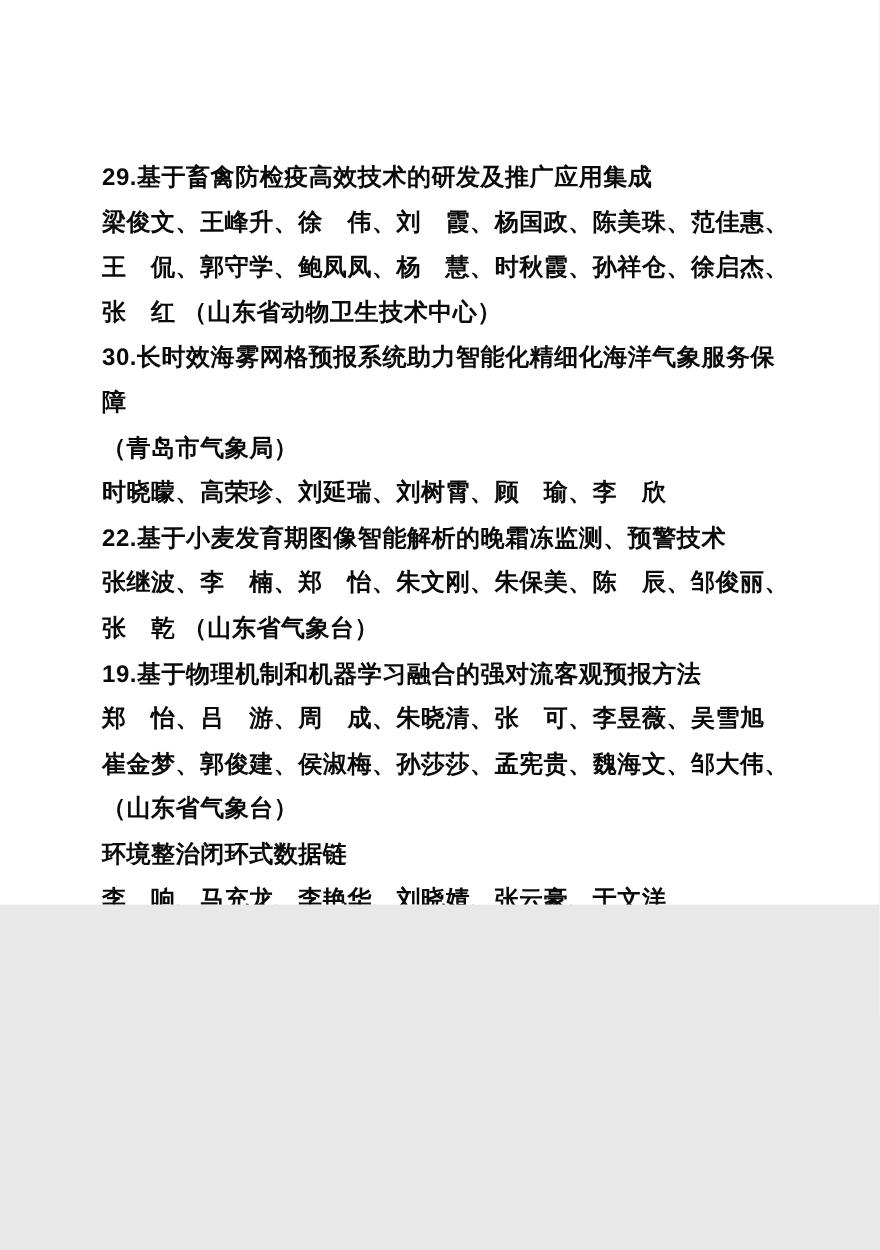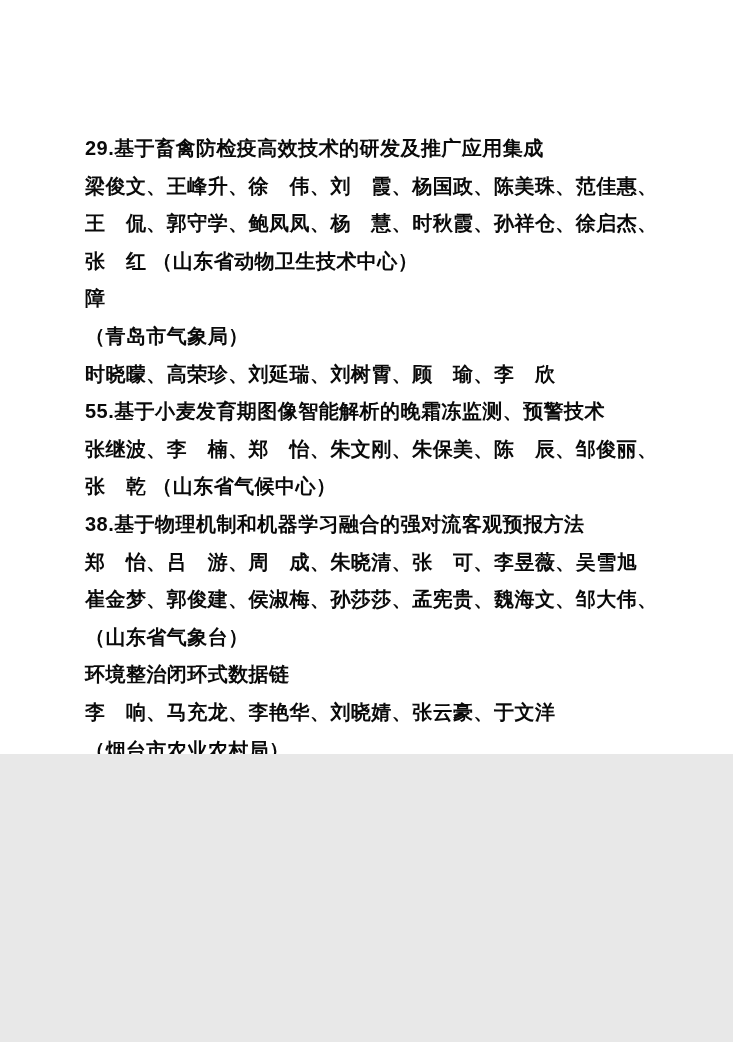--- a/index.html
+++ b/index.html
@@ -54,33 +54,34 @@
   <main class="content">
 
     <section>
       <p class="line">29.基于畜禽防检疫高效技术的研发及推广应用集成</p>
       <p class="line">梁俊文、王峰升、徐　伟、刘　霞、杨国政、陈美珠、范佳惠、</p>
       <p class="line">王　侃、郭守学、鲍凤凤、杨　慧、时秋霞、孙祥仓、徐启杰、</p>
       <p class="line">张　红 （山东省动物卫生技术中心）</p>
     </section>
 
     <section>
+      <p class="line">30.长时效海雾网格预报系统助力智能化精细化海洋气象服务保</p>
       <p class="line">障</p>
       <p class="line">（青岛市气象局）</p>
       <p class="line">时晓曚、高荣珍、刘延瑞、刘树霄、顾　瑜、李　欣</p>
     </section>
 
     <section>
-      <p class="line">55.基于小麦发育期图像智能解析的晚霜冻监测、预警技术</p>
+      <p class="line">22.基于小麦发育期图像智能解析的晚霜冻监测、预警技术</p>
       <p class="line">张继波、李　楠、郑　怡、朱文刚、朱保美、陈　辰、邹俊丽、</p>
-      <p class="line">张　乾 （山东省气候中心）</p>
+      <p class="line">张　乾 （山东省气象台）</p>
     </section>
 
     <section>
-      <p class="line">38.基于物理机制和机器学习融合的强对流客观预报方法</p>
+      <p class="line">19.基于物理机制和机器学习融合的强对流客观预报方法</p>
       <p class="line">郑　怡、吕　游、周　成、朱晓清、张　可、李昱薇、吴雪旭</p>
       <p class="line">崔金梦、郭俊建、侯淑梅、孙莎莎、孟宪贵、魏海文、邹大伟、</p>
       <p class="line">（山东省气象台）</p>
     </section>
 
     <section>
       <p class="line">环境整治闭环式数据链</p>
       <p class="line">李　响、马充龙、李艳华、刘晓婧、张云豪、于文洋</p>
       <p class="line">（烟台市农业农村局）</p>
     </section>

